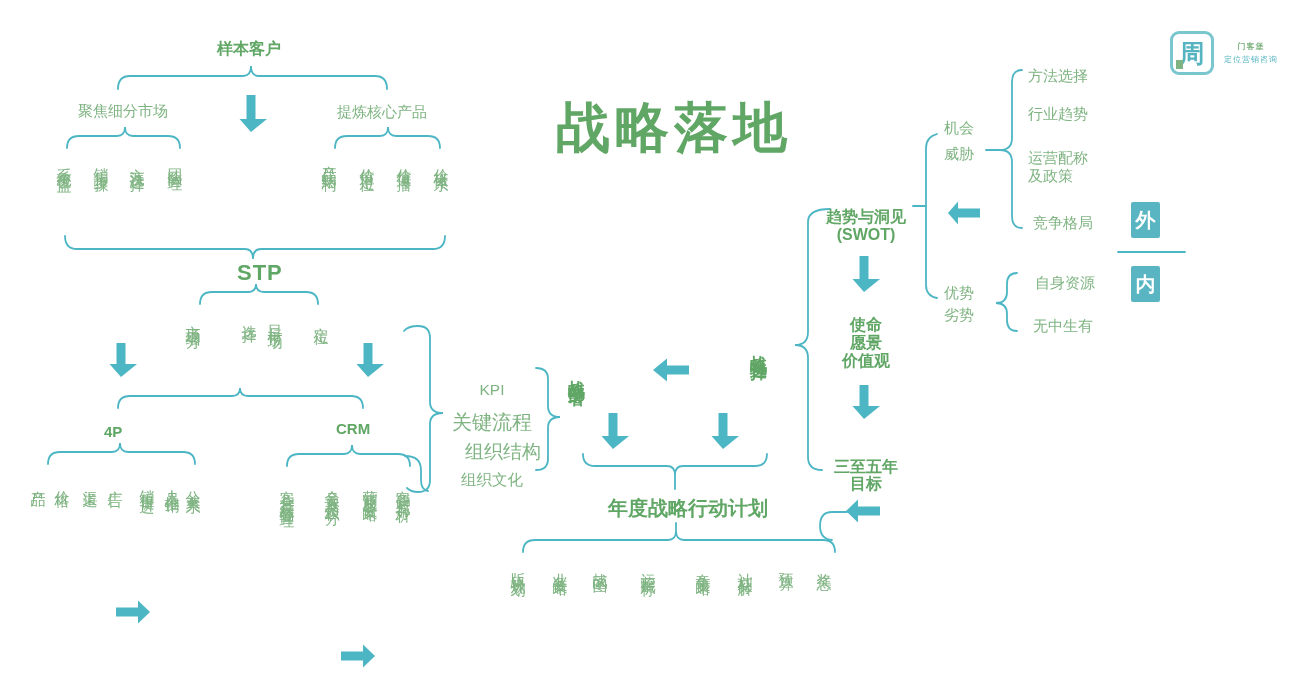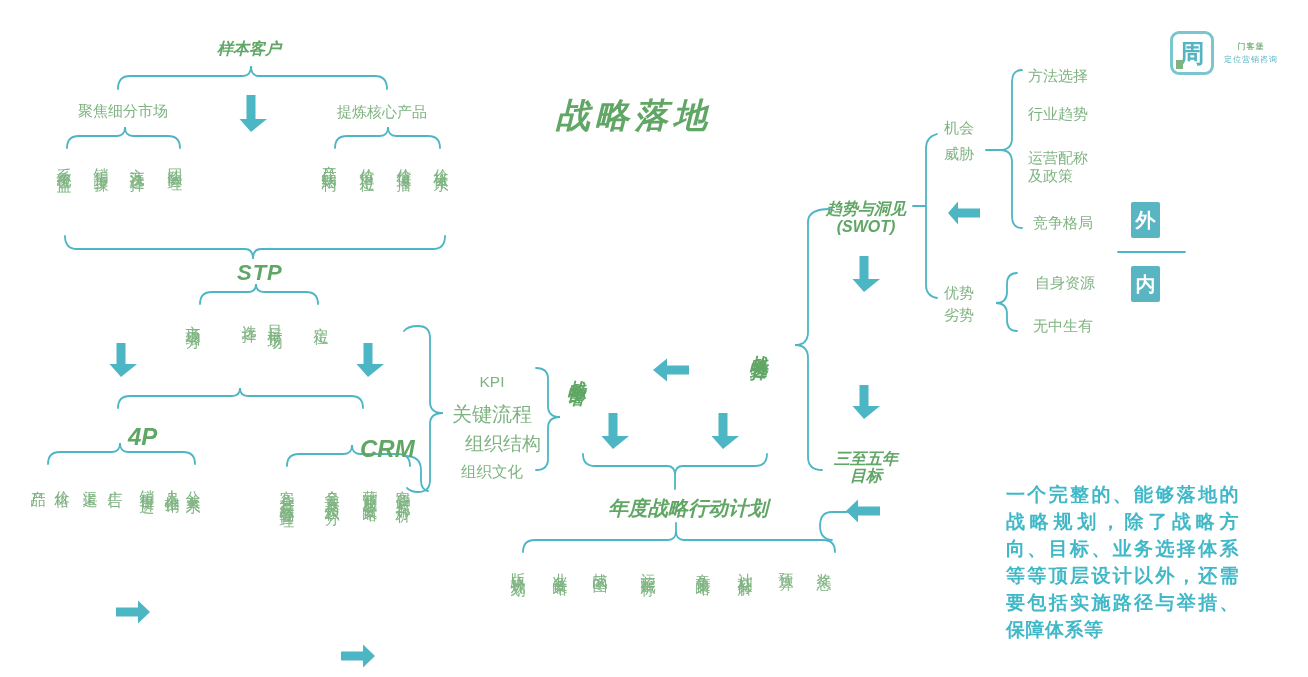--- a/index.html
+++ b/index.html
@@ -7,27 +7,27 @@
     --g2:#7fb482;   
     --teal:#4db6c4; 
     --note:#41b8c8; 
   }
   html,body{margin:0;padding:0;background:#fff;}
   #stage{position:relative;width:1308px;height:677px;background:#fff;overflow:hidden;
          font-family:"Liberation Sans",sans-serif;}
   svg.wires{position:absolute;left:0;top:0;z-index:1;}
   .lbl{position:absolute;z-index:2;color:var(--g2);font-size:15px;line-height:1.15;
        white-space:pre-line;}
-  .b{color:var(--g1);font-weight:bold;font-style:italic;}
-  .c{text-align:center;}
+  .b{color:var(--g1);font-weight:bold;}
+  .c{text-align:center;margin-top:8px;}
   .v{writing-mode:vertical-lr;text-orientation:upright;letter-spacing:3px;line-height:26px;}
   .vb{font-size:17px;letter-spacing:3px;}
-  .title{font-size:34px;letter-spacing:5px;}
+  .title{font-size:54px;letter-spacing:5px;}
   .big{font-size:22px;letter-spacing:1px;}
-  .mid{font-size:24px;margin-left:24px;}
+  .mid{font-size:15px;}
   .sw{font-size:16px;line-height:1.12;}
   .note{width:233px;font-size:19px;font-weight:bold;color:var(--note);
         line-height:27px;letter-spacing:0.5px;text-align:justify;white-space:normal;}
   .tag{position:absolute;z-index:2;width:29px;height:36px;background:#58b5c1;color:#fff;
        font-weight:bold;font-size:20px;display:flex;align-items:center;justify-content:center;
        border-radius:2px;}
   .logo{position:absolute;z-index:2;left:1170px;top:31px;display:flex;align-items:center;gap:10px;}
   .seal{position:relative;width:38px;height:38px;border:3px solid #79c6ce;border-radius:9px;
         color:#55b4c0;font-size:25px;font-weight:bold;display:flex;align-items:center;
         justify-content:center;}
@@ -124,21 +124,21 @@
   <div class="lbl v" style="left:391px;top:156px">价值传播</div>
   <div class="lbl v" style="left:428px;top:156px">价格体系</div>
 
   <div class="lbl b big" style="left:237px;top:260px">STP</div>
   <div class="lbl v" style="left:180px;top:313px">市场细分</div>
   <div class="lbl v" style="left:236px;top:313px">选择
 目标市场</div>
   <div class="lbl v" style="left:308px;top:315px">定位</div>
 
   <div class="lbl b mid" style="left:104px;top:423px">4P</div>
-  <div class="lbl b mid" style="left:336px;top:435px">CRM</div>
+  <div class="lbl b mid" style="left:336px;top:420px">CRM</div>
 
   <div class="lbl v" style="left:25px;top:478px">产品</div>
   <div class="lbl v" style="left:49px;top:478px">价格</div>
   <div class="lbl v" style="left:77px;top:478px">渠道</div>
   <div class="lbl v" style="left:102px;top:478px">广告</div>
   <div class="lbl v" style="left:134px;top:478px">销售促进</div>
   <div class="lbl v" style="left:159px;top:478px">人员推销</div>
   <div class="lbl v" style="left:180px;top:478px">公关关系</div>
 
   <div class="lbl v" style="left:274px;top:478px">客户分类与标签管理</div>
@@ -159,35 +159,37 @@
   <div class="lbl v" style="left:547px;top:561px">业务策略</div>
   <div class="lbl v" style="left:587px;top:561px">战区图</div>
   <div class="lbl v" style="left:635px;top:561px">运营配称</div>
   <div class="lbl v" style="left:690px;top:561px">竞争策略</div>
   <div class="lbl v" style="left:732px;top:561px">计划分解</div>
   <div class="lbl v" style="left:773px;top:561px">预算</div>
   <div class="lbl v" style="left:811px;top:561px">奖惩</div>
 
   <div class="lbl b c sw" style="left:818px;top:200px;width:96px">趋势与洞见
 (SWOT)</div>
+  <div class="lbl b c" style="left:830px;top:308px;width:72px;font-size:16px;line-height:18px">使命
+愿景
+价值观</div>
   <div class="lbl b c" style="left:826px;top:450px;width:80px;font-size:16px;line-height:17px">三至五年
 目标</div>
 
   <div class="lbl" style="left:944px;top:115px;line-height:26px">机会
 威胁</div>
   <div class="lbl" style="left:944px;top:282px;line-height:22px">优势
 劣势</div>
 
   <div class="lbl" style="left:1028px;top:67px">方法选择</div>
   <div class="lbl" style="left:1028px;top:105px">行业趋势</div>
   <div class="lbl" style="left:1028px;top:149px;line-height:18px">运营配称
 及政策</div>
   <div class="lbl" style="left:1033px;top:214px">竞争格局</div>
 
   <div class="lbl" style="left:1035px;top:274px">自身资源</div>
   <div class="lbl" style="left:1033px;top:317px">无中生有</div>
 
   <div class="tag" style="left:1131px;top:202px">外</div>
   <div class="tag" style="left:1131px;top:266px">内</div>
 
-  <div class="lbl note" style="left:1006px;top:481px">一个完整的、能够落地的战略规划，除了战略方向、目标、业务选择体系等等顶层设计以外，还需要包括实施路径与举措、保障体系等</div>
 
 </div>
 
 </body></html>

